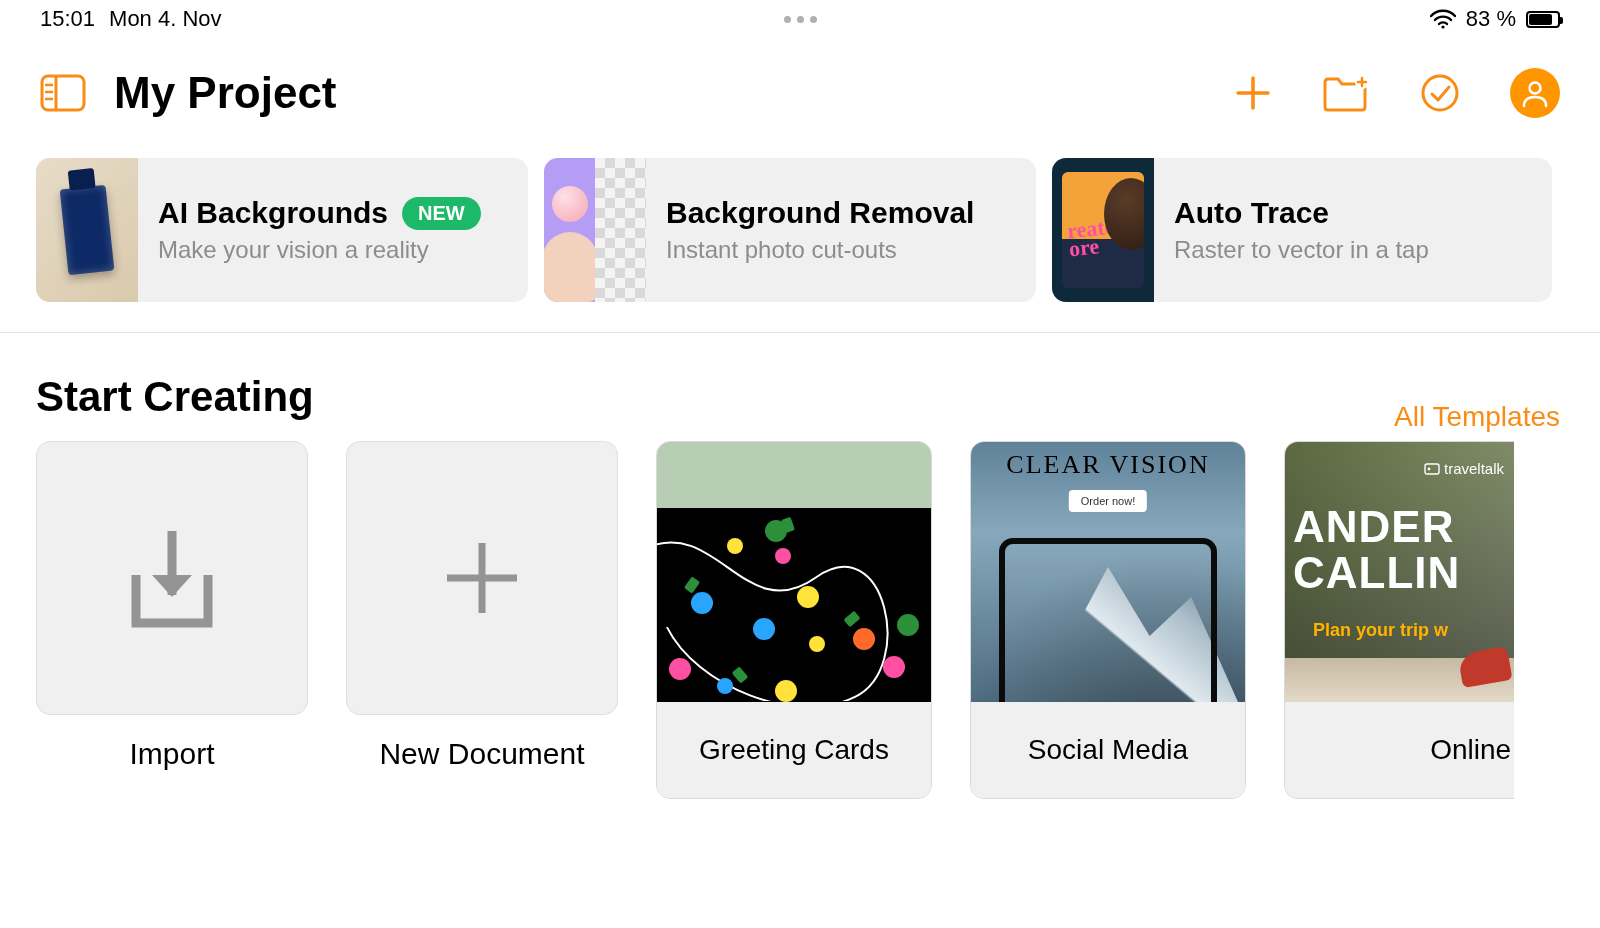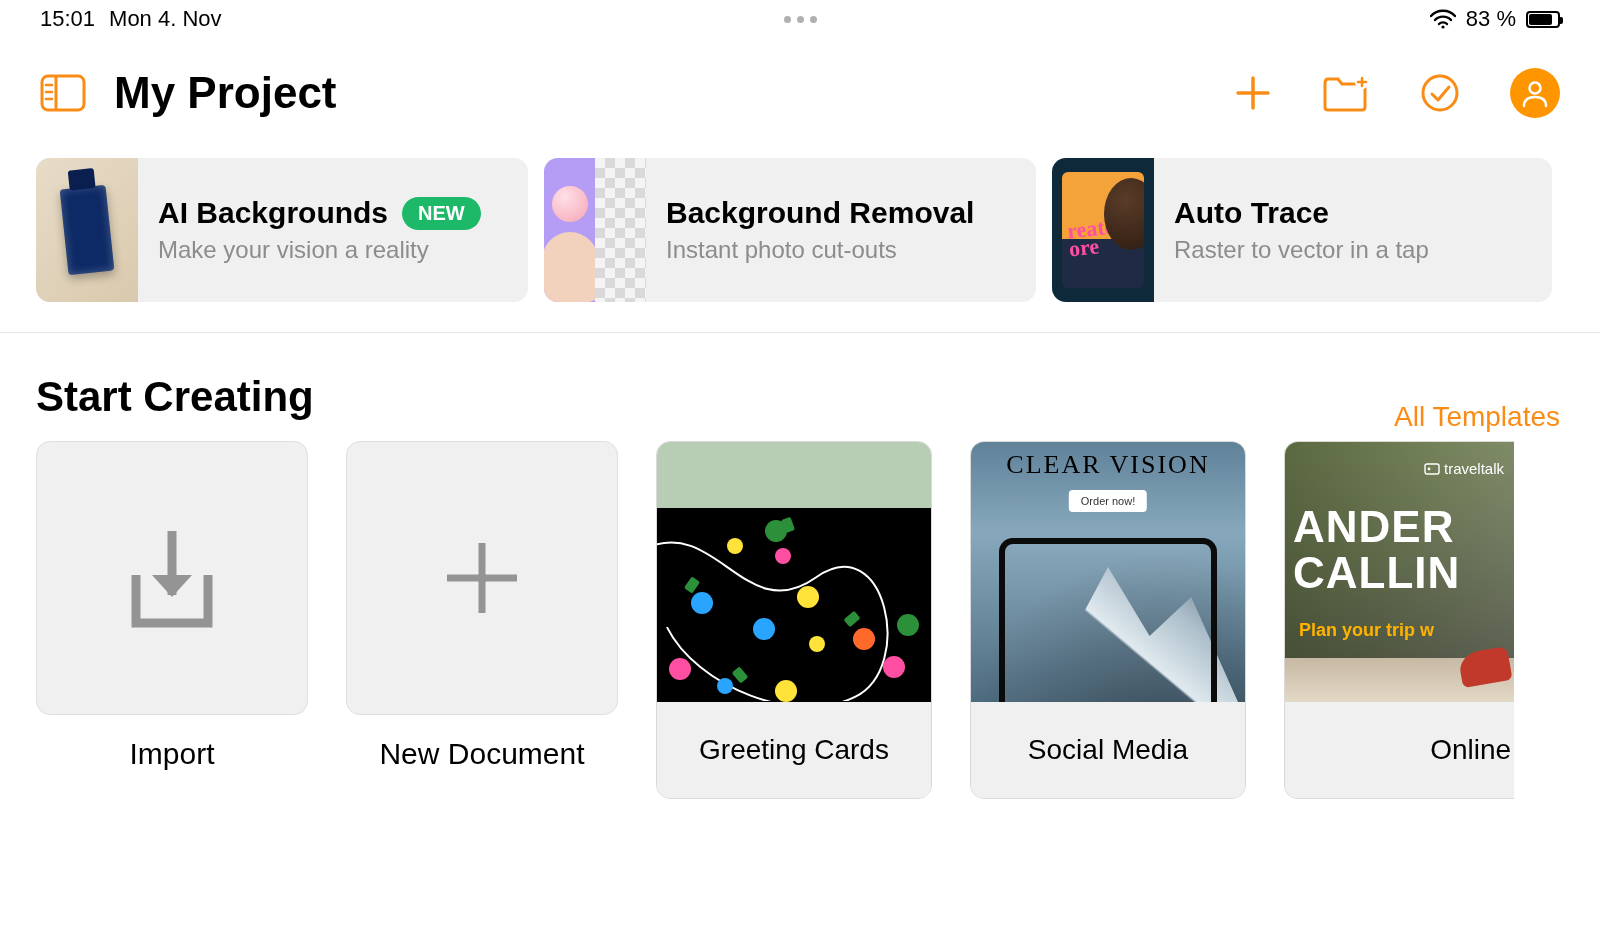--- a/index.html
+++ b/index.html
@@ -219,21 +219,21 @@
   .oa-logo {
     position:absolute; top:18px; right:10px; color:#fff; font-size:15px;
     display:flex; align-items:center; gap:4px; font-weight:500;
   }
   .oa-head {
     position:absolute; top:62px; left:8px; right:0; color:#fff;
     font-weight:900; font-size:44px; line-height:46px; letter-spacing:1px;
     font-family: Arial, sans-serif;
   }
   .oa-sub {
-    position:absolute; top:178px; left:14px; color:#ffb300; font-size:18px; font-weight:700;
+    position:absolute; top:178px; left:28px; color:#ffb300; font-size:18px; font-weight:700;
   }
   .oa-desk {
     position:absolute; bottom:0; left:0; right:0; height:44px;
     background: linear-gradient(180deg,#c7b9a3,#e3d9c7);
   }
   .shoe {
     position:absolute; right:4px; bottom:18px; width:50px; height:34px;
     background:#c0392b; border-radius: 22px 10px 6px 6px / 18px 8px 6px 6px;
     transform: rotate(-10deg);
   }

